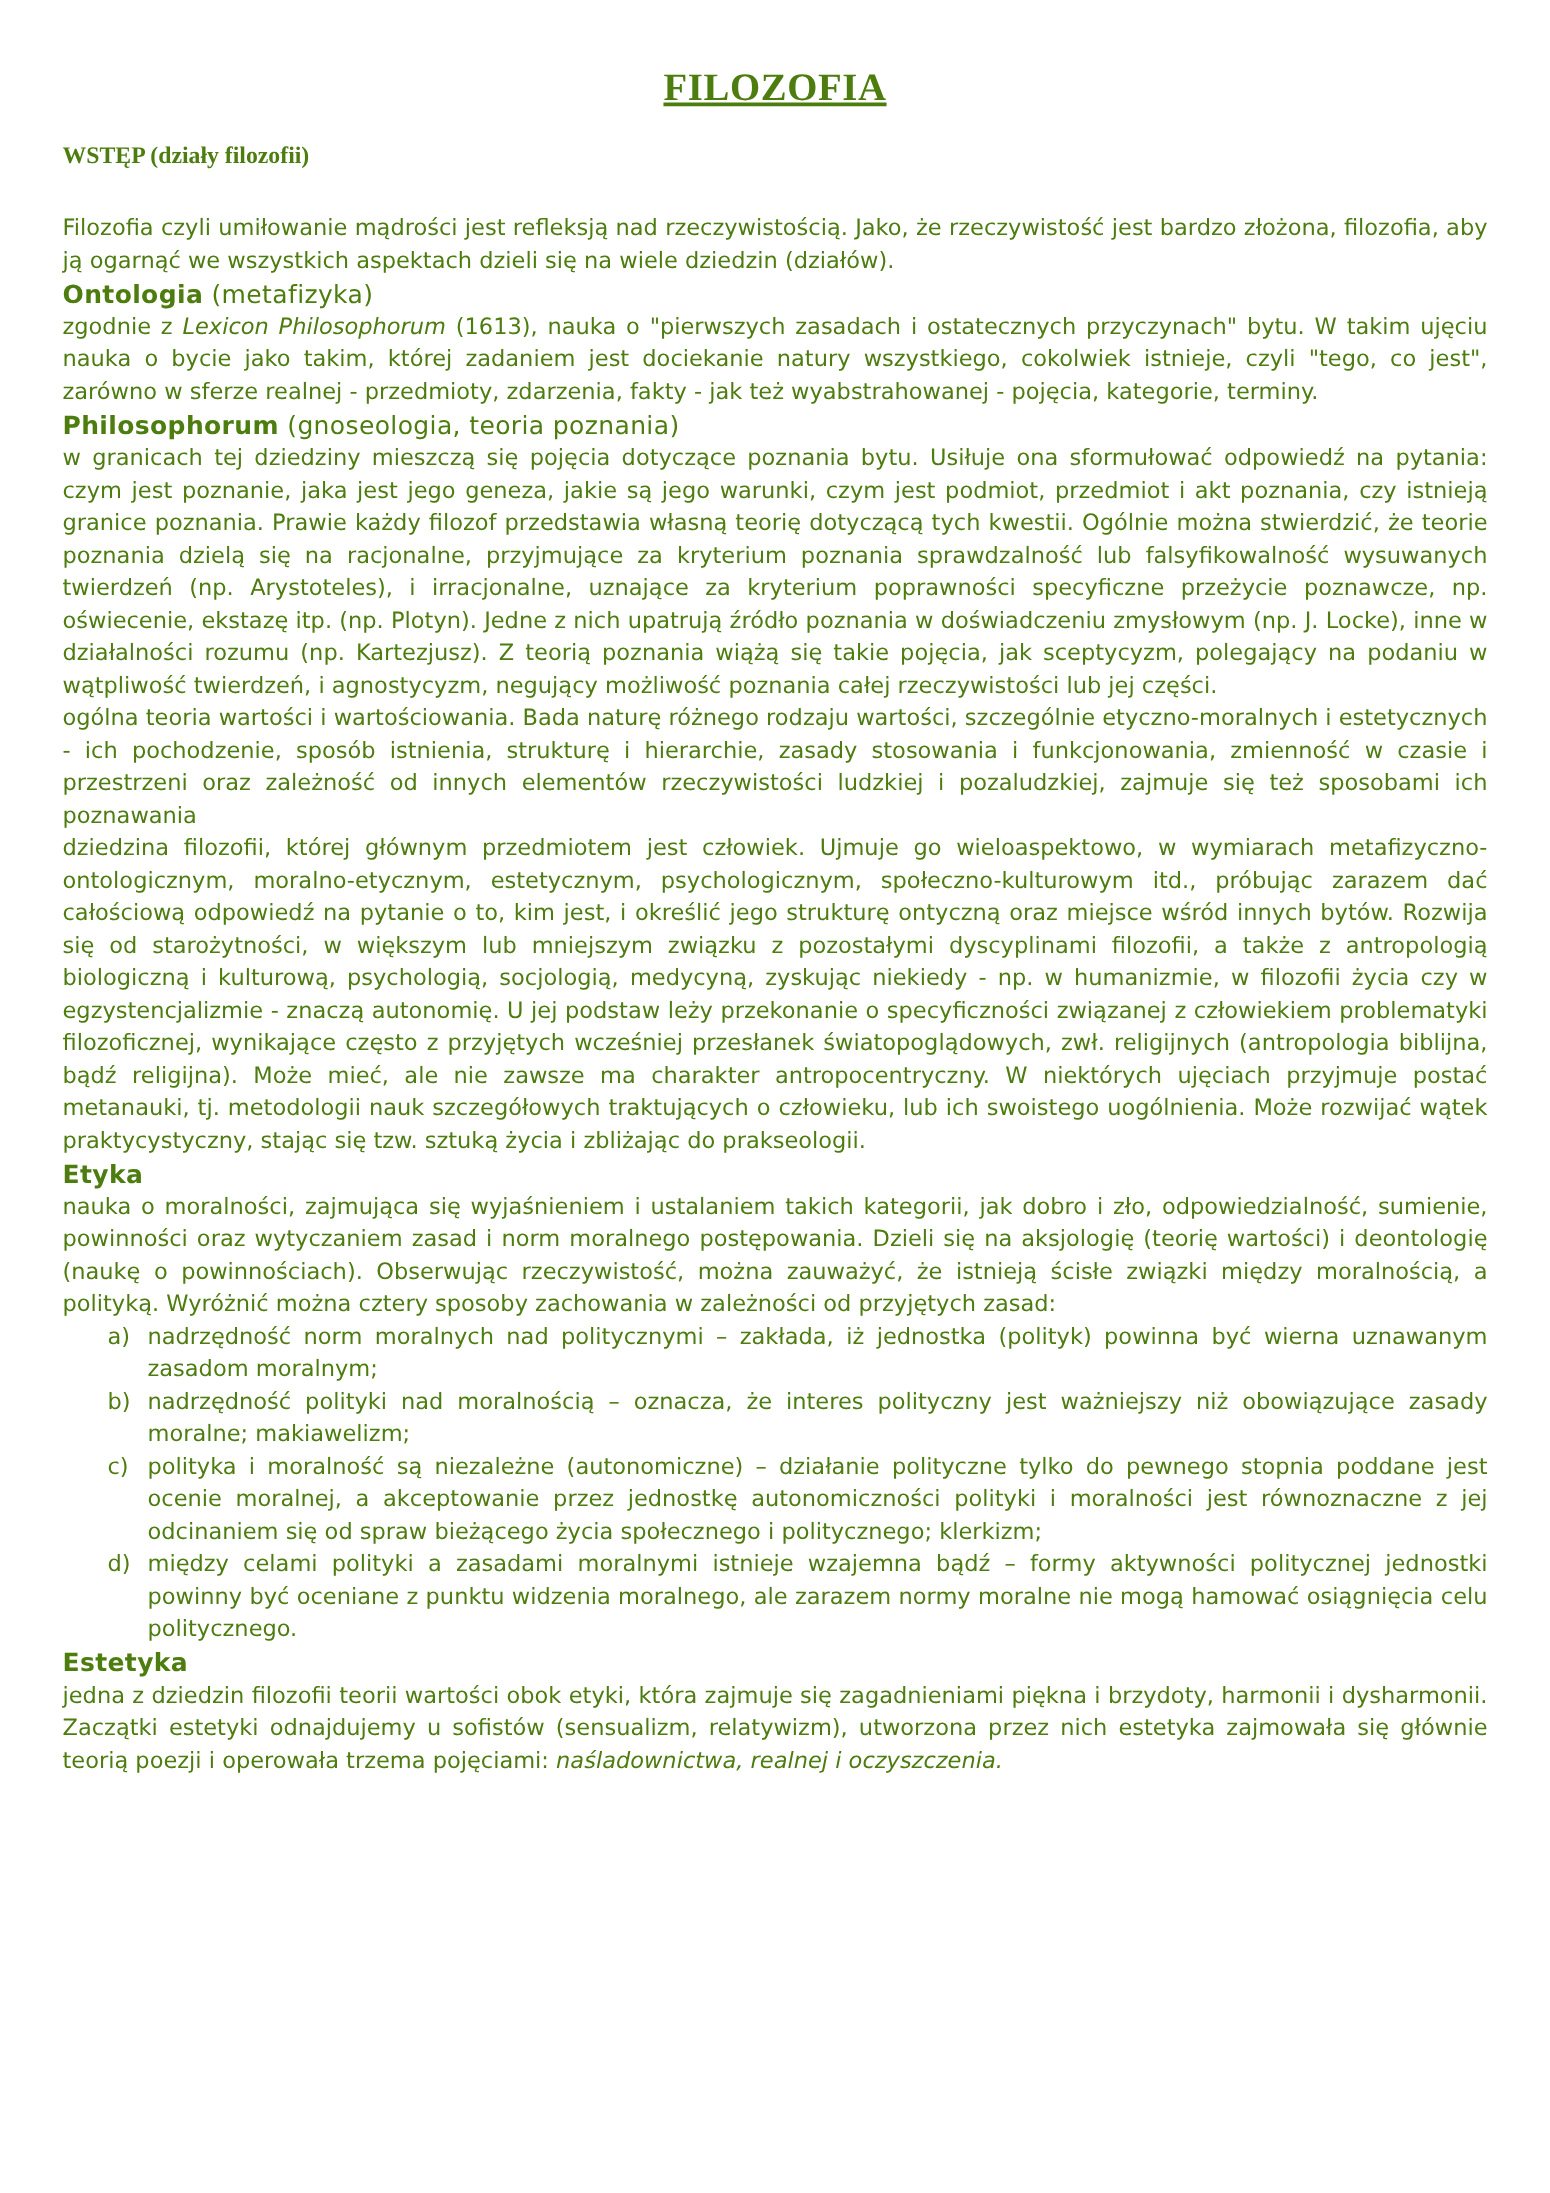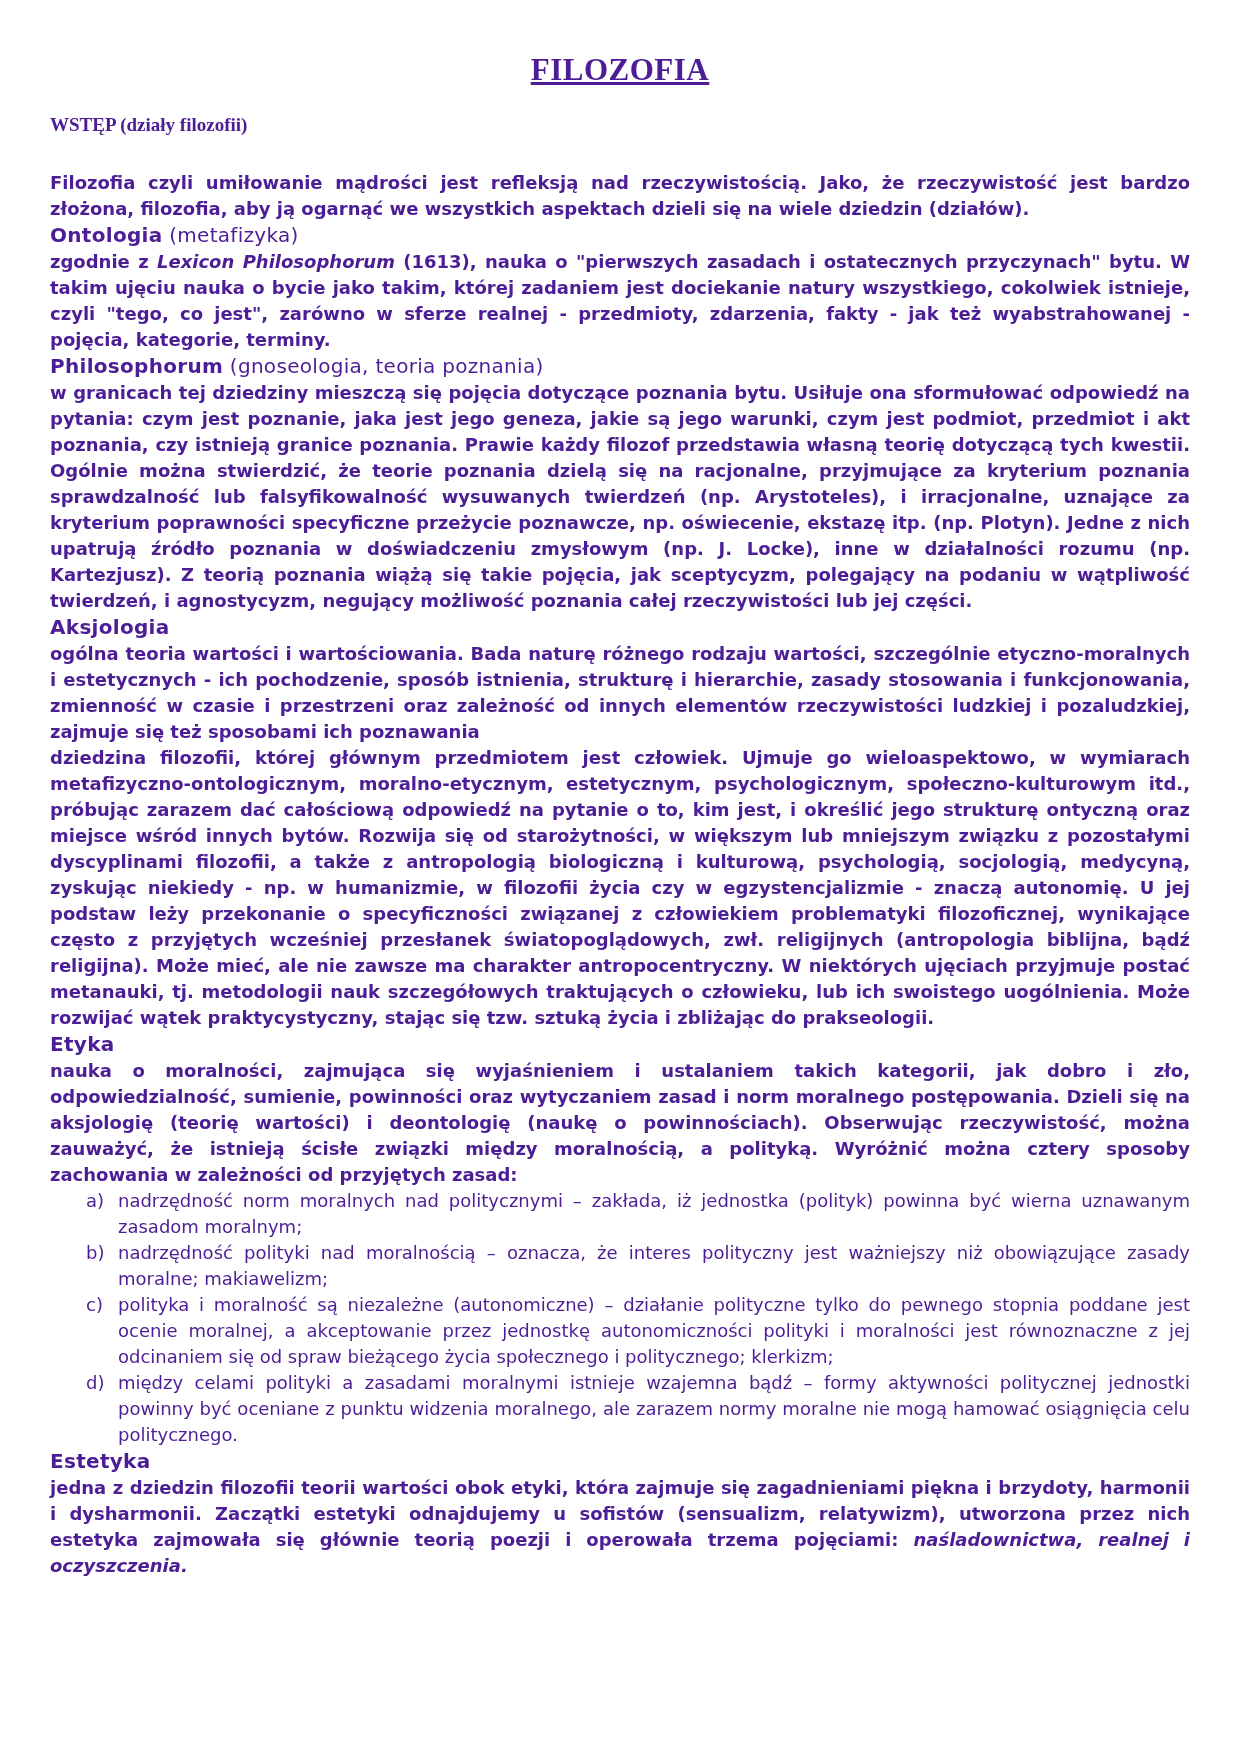--- a/index.html
+++ b/index.html
@@ -7,21 +7,21 @@
     padding: 0;
     background: #ffffff;
   }
   .page {
     width: 1240px;
     min-height: 1754px;
     box-sizing: border-box;
     margin: 0 auto;
     padding: 52px 50px 40px 50px;
     background: #ffffff;
-    color: #4c1d95;
+    color: #4d7c0f;
     font-family: "DejaVu Sans", sans-serif;
   }
   .doc-title {
     font-family: "Liberation Serif", serif;
     font-size: 31px;
     font-weight: bold;
     text-decoration: underline;
     text-align: center;
     letter-spacing: 0.5px;
     margin: 0 0 26px 0;
@@ -31,21 +31,20 @@
     font-size: 19px;
     font-weight: bold;
     text-align: left;
     margin: 0 0 34px 0;
   }
   .body-par {
     font-size: 18px;
     line-height: 26px;
     text-align: justify;
     margin: 0;
-    font-weight: bold;
   }
   .sec-heading {
     font-size: 20px;
     line-height: 27px;
     font-weight: bold;
     margin: 0;
     letter-spacing: 0.3px;
   }
   .sec-heading .heading-rest {
     font-weight: normal;
@@ -79,21 +78,20 @@
   <div class="doc-subtitle">WSTĘP (działy filozofii)</div>
 
   <p class="body-par">Filozofia czyli umiłowanie mądrości jest refleksją nad rzeczywistością. Jako, że rzeczywistość jest bardzo złożona, filozofia, aby ją ogarnąć we wszystkich aspektach dzieli się na wiele dziedzin (działów).</p>
 
   <h3 class="sec-heading"><span class="heading-bold">Ontologia</span><span class="heading-rest"> (metafizyka)</span></h3>
   <p class="body-par"><span>zgodnie z </span><i class="body-italic">Lexicon Philosophorum</i><span> (1613), nauka o "pierwszych zasadach i ostatecznych przyczynach" bytu. W takim ujęciu nauka o bycie jako takim, której zadaniem jest dociekanie natury wszystkiego, cokolwiek istnieje, czyli "tego, co jest", zarówno w sferze realnej - przedmioty, zdarzenia, fakty - jak też wyabstrahowanej - pojęcia, kategorie, terminy.</span></p>
 
   <h3 class="sec-heading"><span class="heading-bold">Philosophorum</span><span class="heading-rest"> (gnoseologia, teoria poznania)</span></h3>
   <p class="body-par">w granicach tej dziedziny mieszczą się pojęcia dotyczące poznania bytu. Usiłuje ona sformułować odpowiedź na pytania: czym jest poznanie, jaka jest jego geneza, jakie są jego warunki, czym jest podmiot, przedmiot i akt poznania, czy istnieją granice poznania. Prawie każdy filozof przedstawia własną teorię dotyczącą tych kwestii. Ogólnie można stwierdzić, że teorie poznania dzielą się na racjonalne, przyjmujące za kryterium poznania sprawdzalność lub falsyfikowalność wysuwanych twierdzeń (np. Arystoteles), i irracjonalne, uznające za kryterium poprawności specyficzne przeżycie poznawcze, np. oświecenie, ekstazę itp. (np. Plotyn). Jedne z nich upatrują źródło poznania w doświadczeniu zmysłowym (np. J. Locke), inne w działalności rozumu (np. Kartezjusz). Z teorią poznania wiążą się takie pojęcia, jak sceptycyzm, polegający na podaniu w wątpliwość twierdzeń, i agnostycyzm, negujący możliwość poznania całej rzeczywistości lub jej części.</p>
 
-  <h3 class="sec-heading"><span class="heading-bold">Aksjologia</span></h3>
   <p class="body-par">ogólna teoria wartości i wartościowania. Bada naturę różnego rodzaju wartości, szczególnie etyczno-moralnych i estetycznych - ich pochodzenie, sposób istnienia, strukturę i hierarchie, zasady stosowania i funkcjonowania, zmienność w czasie i przestrzeni oraz zależność od innych elementów rzeczywistości ludzkiej i pozaludzkiej, zajmuje się też sposobami ich poznawania</p>
 
   <p class="body-par">dziedzina filozofii, której głównym przedmiotem jest człowiek. Ujmuje go wieloaspektowo, w wymiarach metafizyczno-ontologicznym, moralno-etycznym, estetycznym, psychologicznym, społeczno-kulturowym itd., próbując zarazem dać całościową odpowiedź na pytanie o to, kim jest, i określić jego strukturę ontyczną oraz miejsce wśród innych bytów. Rozwija się od starożytności, w większym lub mniejszym związku z pozostałymi dyscyplinami filozofii, a także z antropologią biologiczną i kulturową, psychologią, socjologią, medycyną, zyskując niekiedy - np. w humanizmie, w filozofii życia czy w egzystencjalizmie - znaczą autonomię. U jej podstaw leży przekonanie o specyficzności związanej z człowiekiem problematyki filozoficznej, wynikające często z przyjętych wcześniej przesłanek światopoglądowych, zwł. religijnych (antropologia biblijna, bądź religijna). Może mieć, ale nie zawsze ma charakter antropocentryczny. W niektórych ujęciach przyjmuje postać metanauki, tj. metodologii nauk szczegółowych traktujących o człowieku, lub ich swoistego uogólnienia. Może rozwijać wątek praktycystyczny, stając się tzw. sztuką życia i zbliżając do prakseologii.</p>
 
   <h3 class="sec-heading"><span class="heading-bold">Etyka</span></h3>
   <p class="body-par">nauka o moralności, zajmująca się wyjaśnieniem i ustalaniem takich kategorii, jak dobro i zło, odpowiedzialność, sumienie, powinności oraz wytyczaniem zasad i norm moralnego postępowania. Dzieli się na aksjologię (teorię wartości) i deontologię (naukę o powinnościach). Obserwując rzeczywistość, można zauważyć, że istnieją ścisłe związki między moralnością, a polityką. Wyróżnić można cztery sposoby zachowania w zależności od przyjętych zasad:</p>
 
   <div class="list">
     <div class="list-item">
       <span class="list-marker">a)</span>

